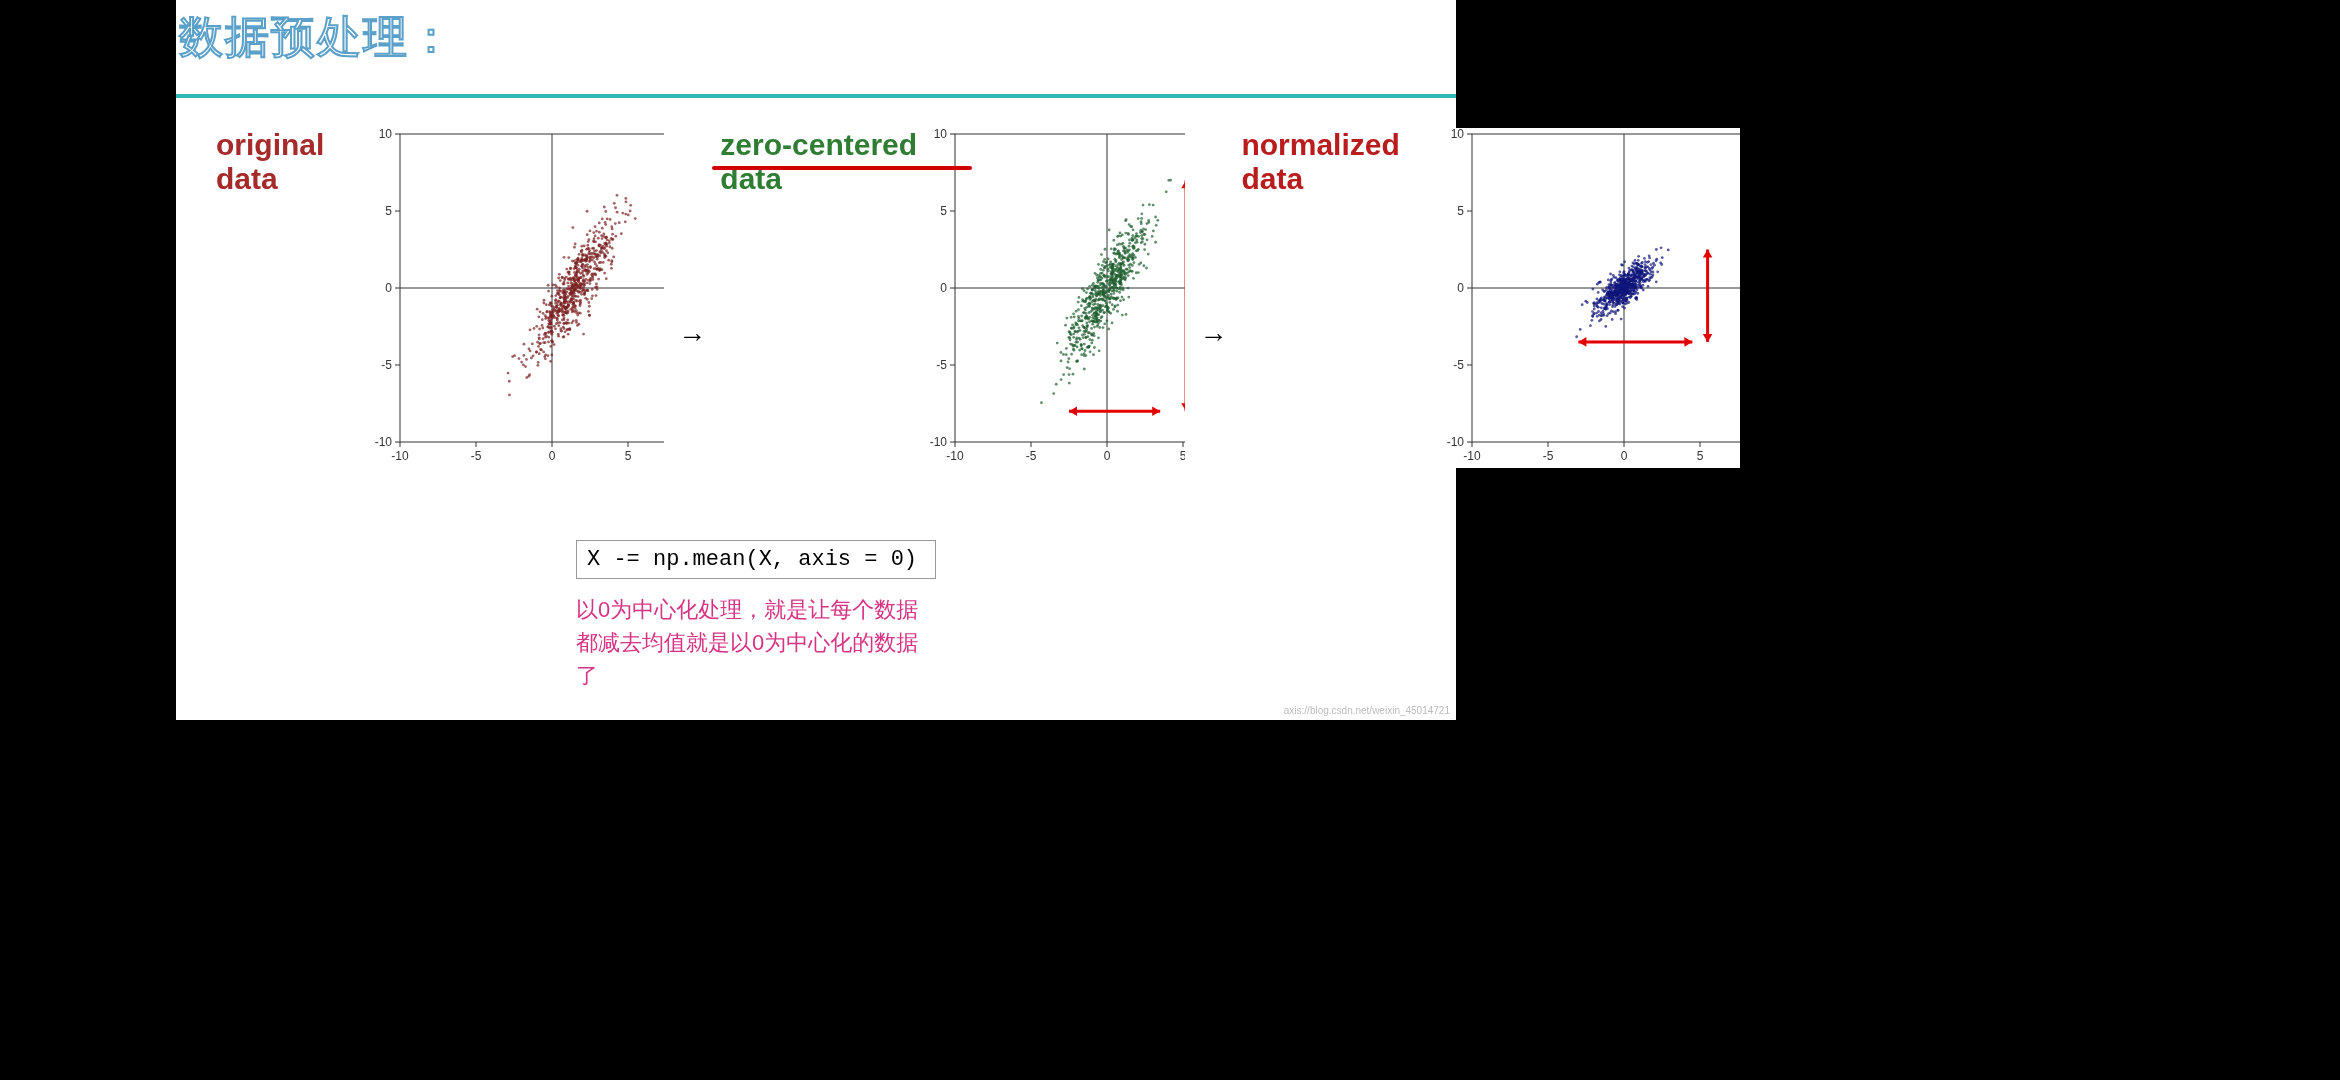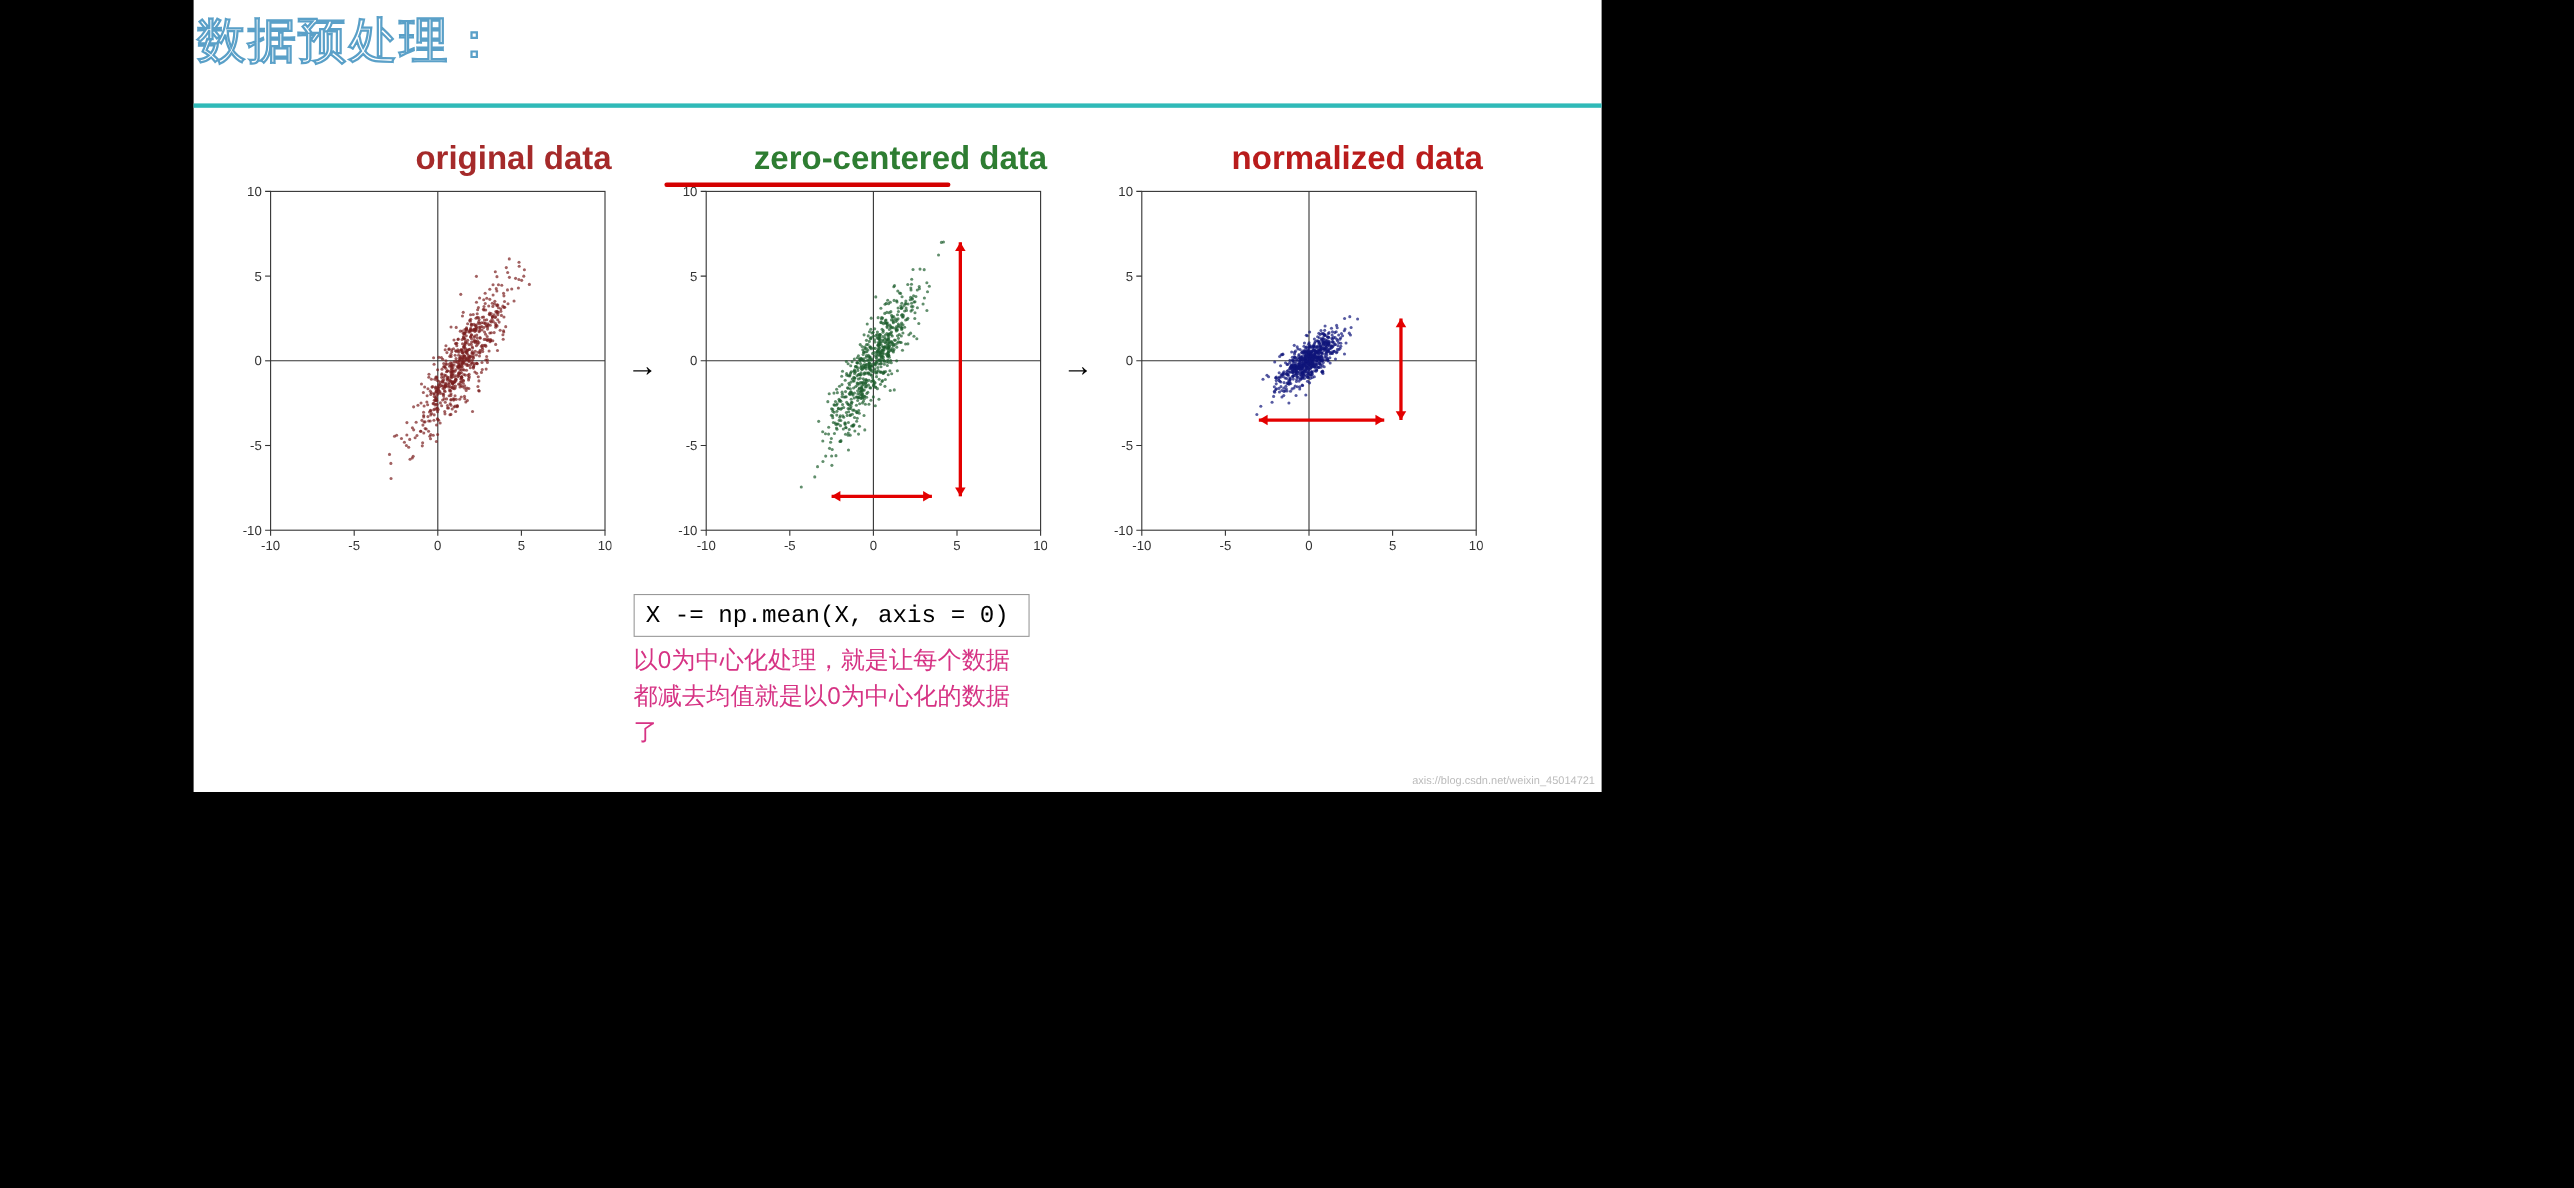--- a/index.html
+++ b/index.html
@@ -1,29 +1,29 @@
 <!DOCTYPE html>
 <html><head>
 <meta charset="utf-8">
 <style>
   html,body{margin:0;padding:0;width:2340px;height:1080px;background:#000;font-family:"Microsoft YaHei",Arial,sans-serif;overflow:hidden}
   .slide{position:absolute;left:176px;top:0;width:1280px;height:720px;background:#fff;box-shadow:0 0 8px rgba(0,0,0,.4)}
   .title{position:absolute;left:3px;top:8px;font-size:44px;font-weight:400;color:#fff;-webkit-text-stroke:2px #5aa0c8;letter-spacing:2px}
   .rule{position:absolute;left:0;top:94px;width:100%;height:4px;background:#2fbab8}
   .figwrap{position:absolute;left:40px;top:128px;width:1200px;height:410px;display:flex;align-items:flex-start;gap:10px}
-  .col{display:flex;flex-direction:column;align-items:flex-end}
+  .col{display:flex;align-items:flex-start}
   .col .hd{font-size:30px;font-weight:700;margin-bottom:6px}
   .hd.red{color:#a52a2a}
   .hd.green{color:#2e7d32}
   .hd.blue{color:#b91c1c}
   .underline{position:absolute;height:4px;background:#d40000;border-radius:3px}
   .arrow-between{align-self:center;font-size:28px;font-weight:700;margin:0 4px}
   svg.plot{background:#fff}
   .code{font-family:"Courier New",monospace;font-size:22px;background:#fff;border:1px solid #999;padding:6px 10px;white-space:pre}
-  .note{color:#d63384;font-size:22px;line-height:1.5;max-width:360px;}
+  .note{color:#d63384;font-size:22px;line-height:1.5;max-width:360px;margin-top:10px}
   .codecol{position:absolute;display:flex;flex-direction:column;gap:4px}
   .watermark{position:absolute;right:6px;bottom:4px;color:#bbb;font-size:10px}
 </style>
 </head>
 <body>
 
 <div class="slide">
   <div class="title">数据预处理：</div>
   <div class="rule"></div>
 

